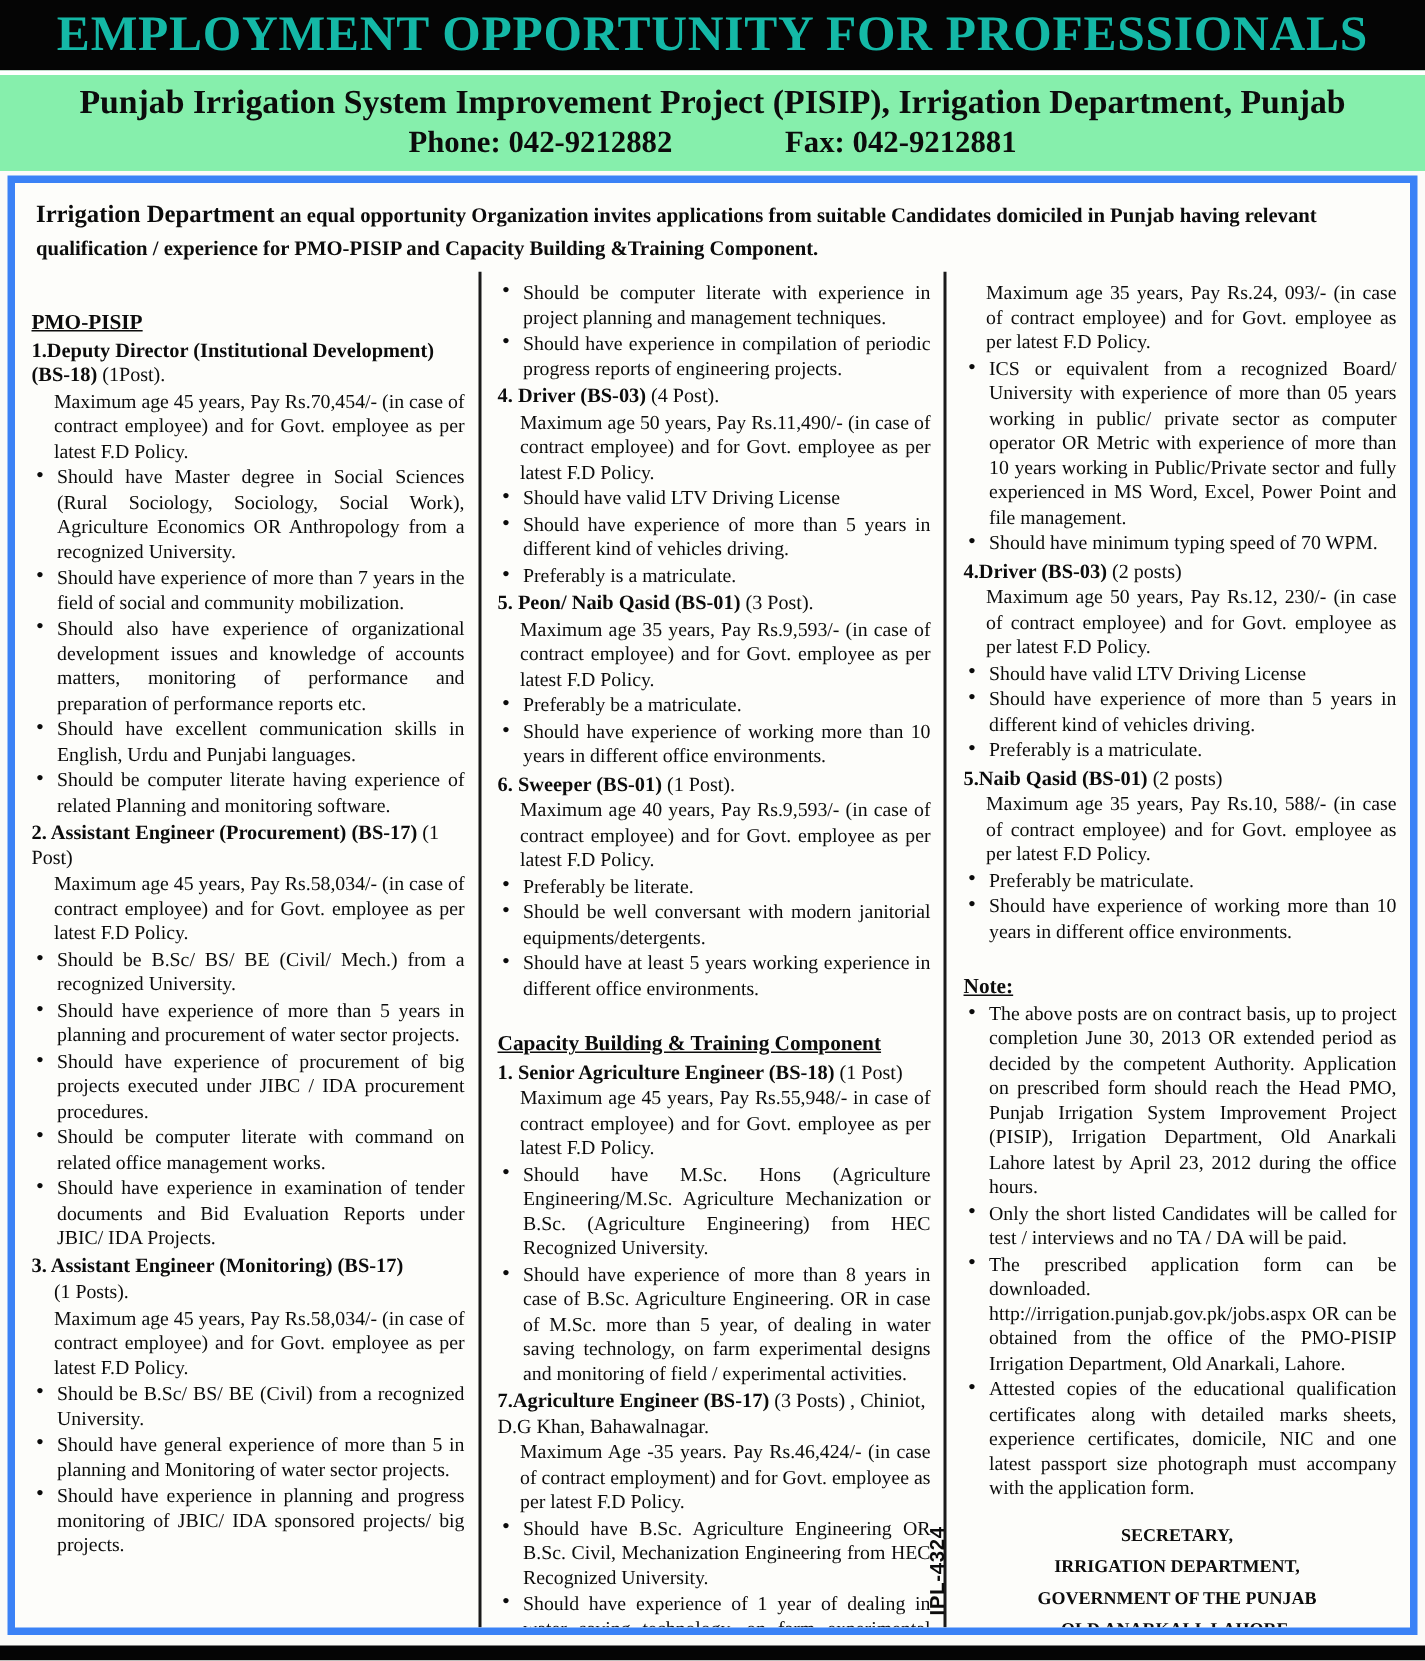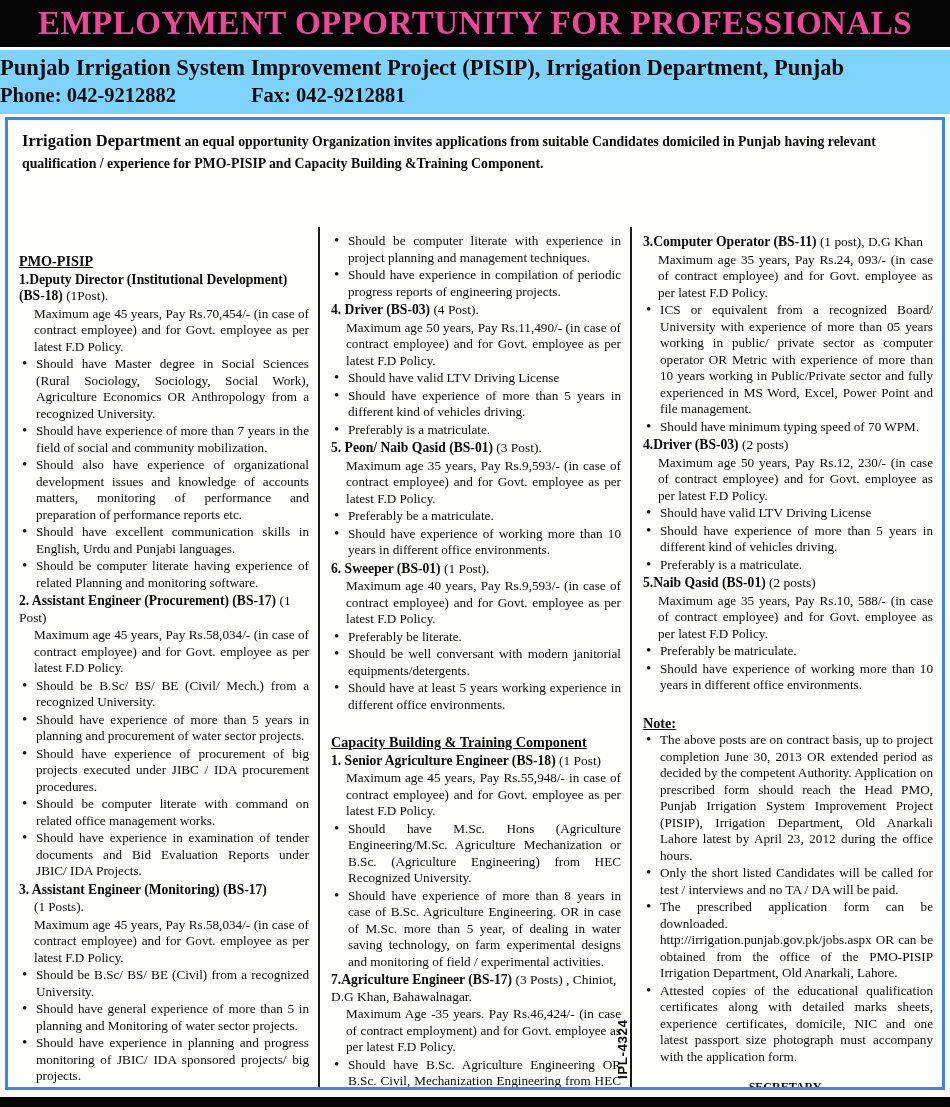--- a/index.html
+++ b/index.html
@@ -3,38 +3,38 @@
 <meta charset="utf-8">
 <style>
   html,body{margin:0;padding:0;}
   body{
     width:950px;height:1107px;position:relative;
     background:#fbfbf8;color:#0c0c0c;
     font-family:"Liberation Serif","DejaVu Serif",serif;
     overflow:hidden;
   }
   .top-band{
-    background:#050505;color:#ec4899;text-align:center;
+    background:#050505;color:#14b8a6;text-align:center;
     padding:5px 0 6px;height:36px;
   }
   .top-band h1{
     margin:0;font-size:33px;font-weight:bold;letter-spacing:0.5px;
     font-family:"Liberation Serif",serif;
   }
   .gray-band{
-    background:#7dd3fc;border-top:3px solid #fff;
-    text-align:left;padding:5px 0 7px;
+    background:#86efac;border-top:3px solid #fff;
+    text-align:center;padding:5px 0 7px;
   }
   .org-line{font-size:22.5px;font-weight:bold;margin:0 0 3px;}
   .phone-line{font-size:20.5px;font-weight:bold;}
   .phone-line .phone{margin-right:70px;}
   .frame{
     position:absolute;left:5px;right:5px;top:117px;bottom:17px;
-    border:3px solid #3b82f6;background:#fdfdfa;
-    display:flex;flex-direction:column;overflow:hidden;gap:48px;
+    border:5px solid #3b82f6;background:#fdfdfa;
+    display:flex;flex-direction:column;overflow:hidden;
   }
   .intro{
     padding:9px 14px 5px;font-weight:bold;
     font-size:13.8px;line-height:1.5;
   }
   .intro .lead{font-size:16.5px;}
   .cols{flex:1;display:flex;overflow:hidden;}
   .col{flex:1;padding:5px 9px 4px 11px;overflow:hidden;}
   .col + .col{border-left:2px solid #1a1a1a;}
   .blk{position:relative;margin:1px 0;font-size:13.2px;line-height:16.5px;}
@@ -128,21 +128,20 @@
         <div class="blk job"><b>1. Senior Agriculture Engineer (BS-18)</b><span>  (1 Post)</span></div>
         <div class="blk para">Maximum age 45 years, Pay Rs.55,948/- in case of contract employee) and for Govt. employee as per latest F.D Policy.</div>
         <div class="blk bullet">Should have M.Sc. Hons (Agriculture Engineering/M.Sc. Agriculture Mechanization or B.Sc. (Agriculture Engineering) from HEC Recognized University.</div>
         <div class="blk bullet">Should have experience of more than 8 years in case of B.Sc. Agriculture Engineering. OR in case of M.Sc. more than 5 year, of dealing in water saving technology, on farm experimental designs and monitoring of field / experimental activities.</div>
         <div class="blk job"><b>7.Agriculture Engineer (BS-17)</b><span> (3 Posts) , Chiniot, D.G Khan, Bahawalnagar.</span></div>
         <div class="blk para">Maximum Age -35 years. Pay Rs.46,424/- (in case of contract employment) and for Govt. employee as per latest F.D Policy.</div>
         <div class="blk bullet">Should have B.Sc. Agriculture Engineering OR B.Sc. Civil, Mechanization Engineering from HEC Recognized University.</div>
         <div class="blk bullet">Should have experience of 1 year of dealing in water saving technology, on farm experimental designs  and monitoring of field / experimental activities</div>
       </div>
     <div class="col" id="col3">
-        <div class="blk job"><b>3.Computer Operator (BS-11)</b><span> (1 post), D.G Khan</span></div>
         <div class="blk para">Maximum age 35 years, Pay Rs.24, 093/- (in case of contract employee) and for Govt. employee as per latest F.D Policy.</div>
         <div class="blk bullet">ICS or equivalent from a recognized Board/ University with experience of more than 05 years working in public/ private sector as computer operator OR Metric with experience of more than 10 years working in Public/Private sector and fully experienced in MS Word, Excel, Power Point and file management.</div>
         <div class="blk bullet">Should have minimum typing speed of 70 WPM.</div>
         <div class="blk job"><b>4.Driver (BS-03)</b><span> (2 posts)</span></div>
         <div class="blk para">Maximum age 50 years, Pay Rs.12, 230/- (in case of contract employee) and for Govt. employee as per latest F.D Policy.</div>
         <div class="blk bullet">Should have valid LTV Driving License</div>
         <div class="blk bullet">Should have experience of more than 5 years in different kind of vehicles driving.</div>
         <div class="blk bullet">Preferably is a matriculate.</div>
         <div class="blk job"><b>5.Naib Qasid (BS-01)</b><span> (2 posts)</span></div>
         <div class="blk para">Maximum age 35 years, Pay Rs.10, 588/- (in case of contract employee) and for Govt. employee as per latest F.D Policy.</div>

